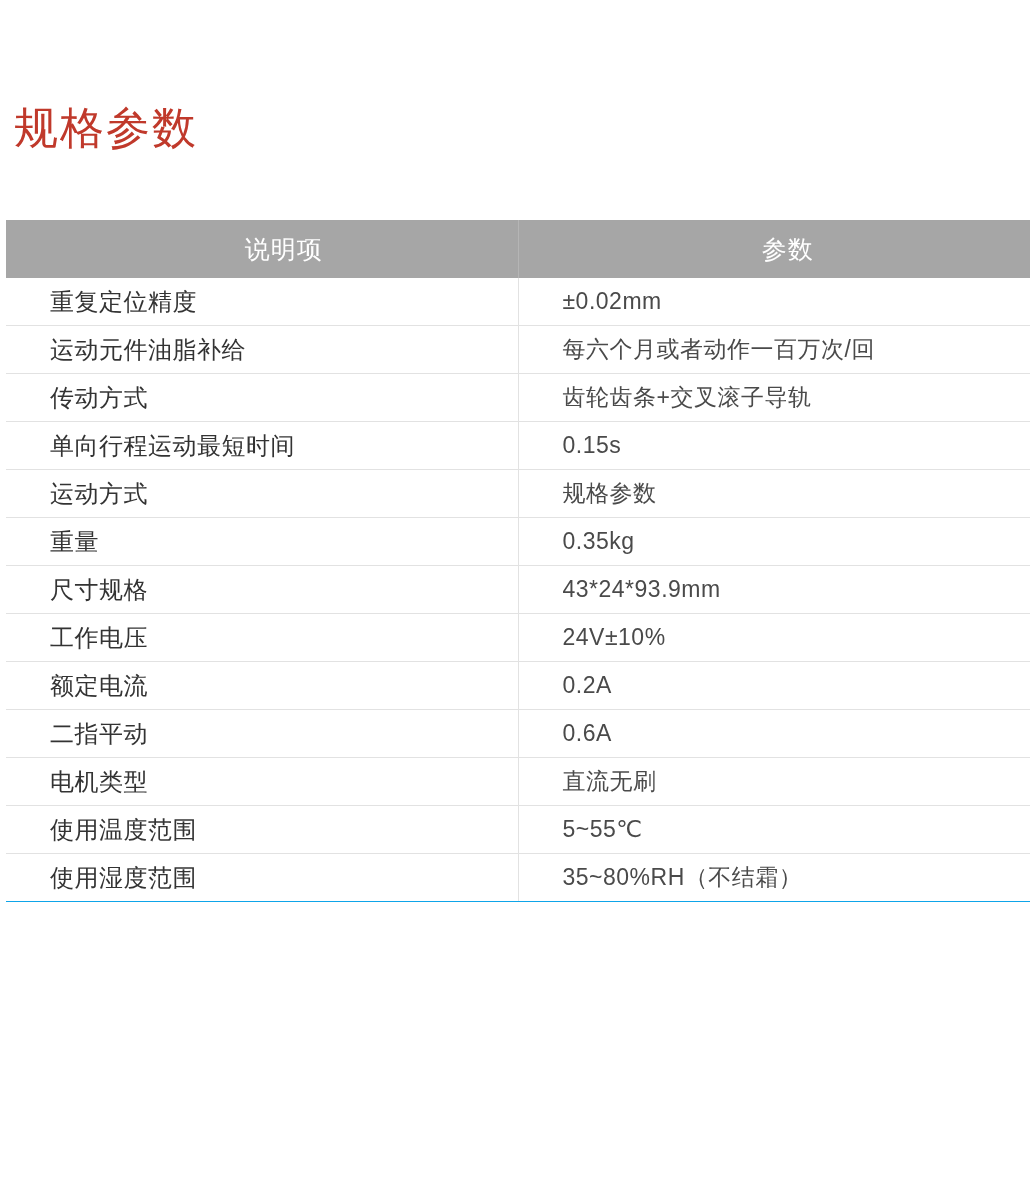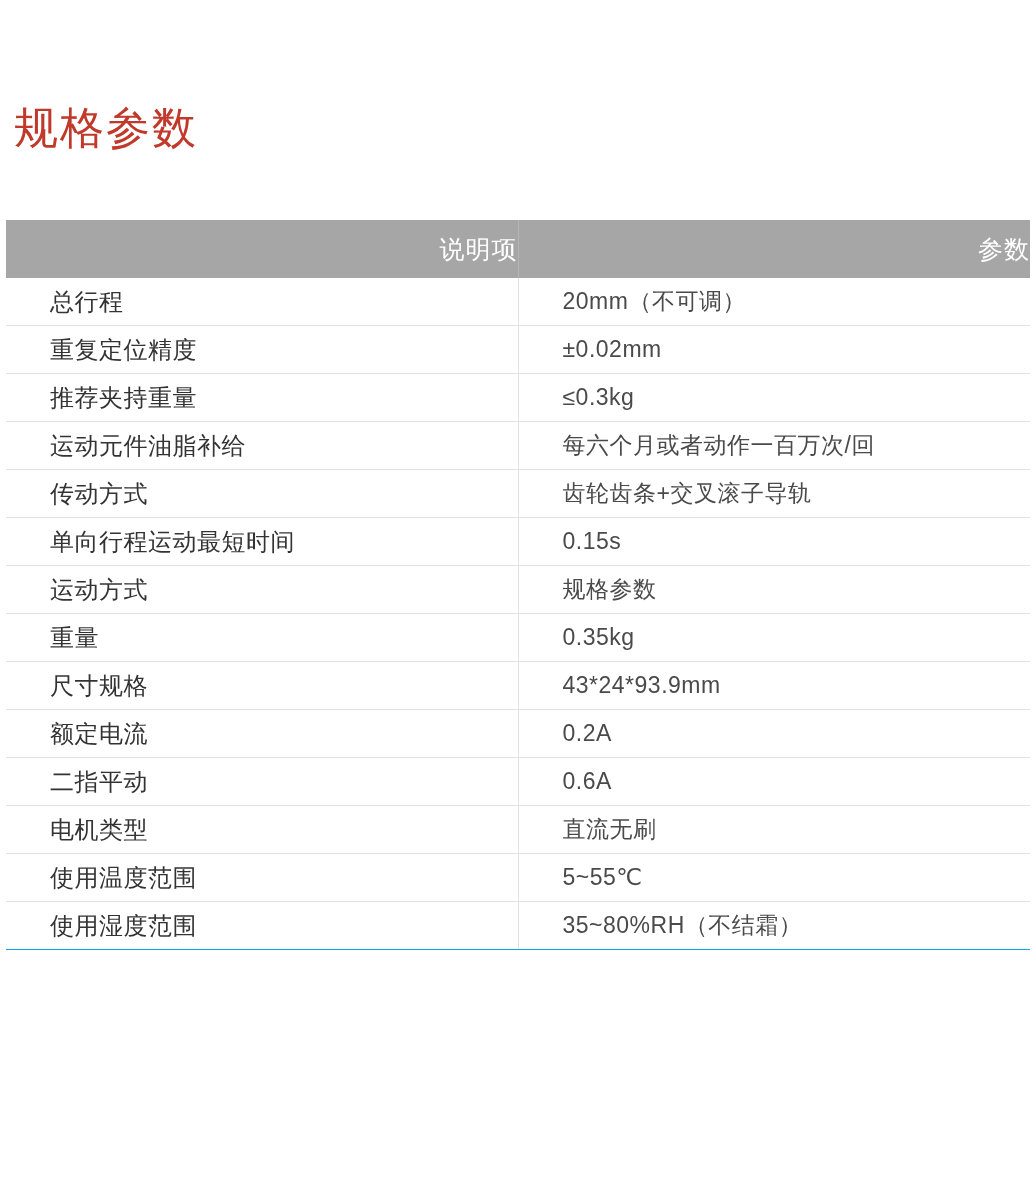--- a/index.html
+++ b/index.html
@@ -38,21 +38,21 @@
     border-collapse: collapse;
     table-layout: fixed;
   }
   table.spec col.c1 { width: 512px; }
   table.spec col.c2 { width: 512px; }
   table.spec thead th {
     background: #a6a6a6;
     color: #ffffff;
     font-weight: 400;
     font-size: 25px;
-    text-align: right;
+    text-align: center;
     height: 58px;
     padding: 0 0 0 44px;
     letter-spacing: 1px;
     border-right: 1px solid #b5b5b5;
   }
   table.spec thead th:last-child {
     border-right: none;
     padding-left: 27px;
   }
   table.spec tbody td {
@@ -92,30 +92,22 @@
         <col class="c2">
       </colgroup>
       <thead>
         <tr>
           <th>说明项</th>
           <th>参数</th>
         </tr>
       </thead>
       <tbody>
         <tr>
-          <td class="label">总行程</td>
-          <td class="value">20mm（不可调）</td>
-        </tr>
-        <tr>
           <td class="label">重复定位精度</td>
           <td class="value">±0.02mm</td>
-        </tr>
-        <tr>
-          <td class="label">推荐夹持重量</td>
-          <td class="value">≤0.3kg</td>
         </tr>
         <tr>
           <td class="label">运动元件油脂补给</td>
           <td class="value">每六个月或者动作一百万次/回</td>
         </tr>
         <tr>
           <td class="label">传动方式</td>
           <td class="value">齿轮齿条+交叉滚子导轨</td>
         </tr>
         <tr>
@@ -126,20 +118,24 @@
           <td class="label">运动方式</td>
           <td class="value">规格参数</td>
         </tr>
         <tr>
           <td class="label">重量</td>
           <td class="value">0.35kg</td>
         </tr>
         <tr>
           <td class="label">尺寸规格</td>
           <td class="value">43*24*93.9mm</td>
+        </tr>
+        <tr>
+          <td class="label">工作电压</td>
+          <td class="value">24V±10%</td>
         </tr>
         <tr>
           <td class="label">额定电流</td>
           <td class="value">0.2A</td>
         </tr>
         <tr>
           <td class="label">二指平动</td>
           <td class="value">0.6A</td>
         </tr>
         <tr>

